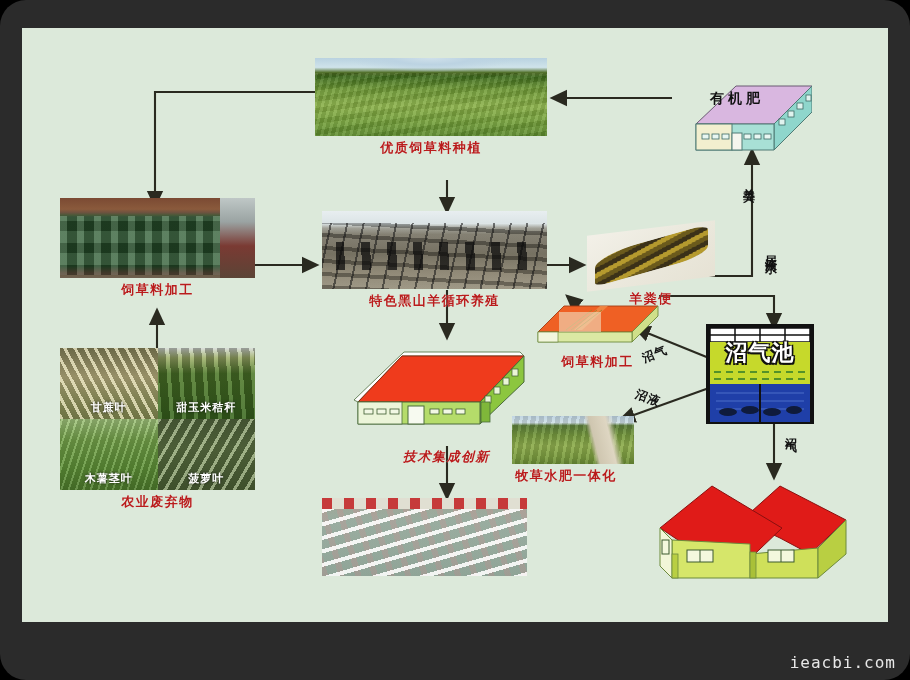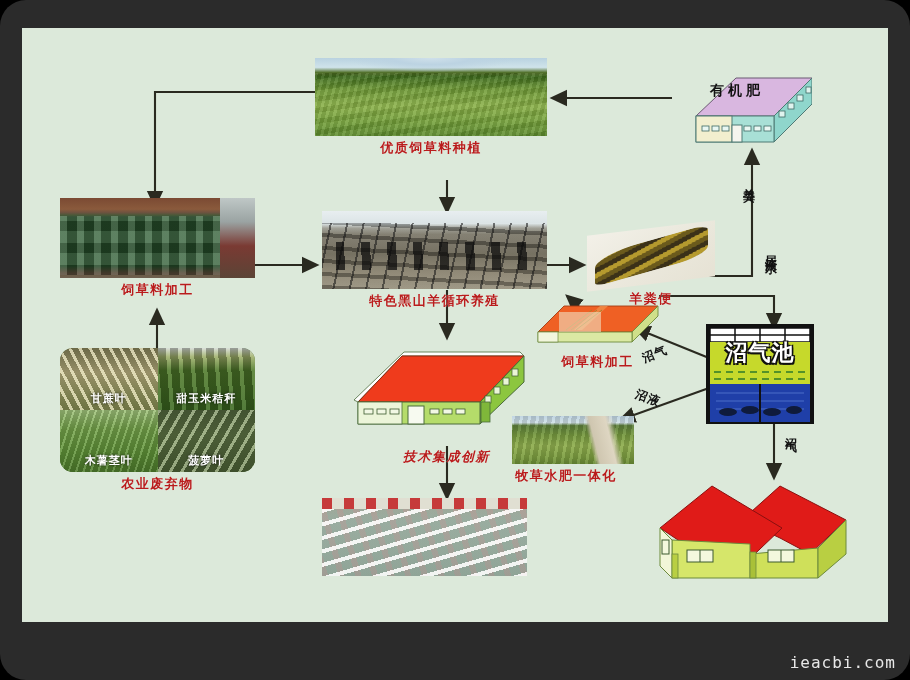--- a/index.html
+++ b/index.html
@@ -230,21 +230,21 @@
     <div class="alabel vert" style="left:740px; top:218px;">尿液污水</div>
     <div class="alabel" style="left:620px; top:318px; transform:rotate(-22deg);">沼气</div>
     <div class="alabel" style="left:613px; top:362px; transform:rotate(20deg);">沼液</div>
     <div class="alabel vert" style="left:760px; top:400px;">沼气</div>
 
     <div class="node" style="left:293px; top:30px; width:232px;">
       <div class="photo ph-field" style="width:232px; height:78px;"></div>
       <div class="cap">优质饲草料种植</div>
     </div>
 
-    <div class="node bld" style="left:640px; top:42px; width:150px;">
+    <div class="node bld" style="left:640px; top:50px; width:150px;">
       <svg width="150" height="92" viewBox="0 0 150 92">
         <polygon points="34,46 74,8 150,8 112,46" fill="#d9b7e0" stroke="#6a5a72" stroke-width="1"></polygon>
         <polygon points="112,46 150,8 150,34 112,72" fill="#8fd6cc" stroke="#4f7a74" stroke-width="1"></polygon>
         <polygon points="34,46 112,46 112,72 34,72" fill="#a8e0d6" stroke="#4f7a74" stroke-width="1"></polygon>
         <rect x="34" y="46" width="36" height="26" fill="#f2efcf" stroke="#4f7a74" stroke-width="1"></rect>
         <g fill="#e9f7f2" stroke="#3d6a64" stroke-width="0.8">
           <rect x="40" y="56" width="7" height="5"></rect>
             <rect x="50" y="56" width="7" height="5"></rect>
           <rect x="60" y="56" width="7" height="5"></rect>
           <rect x="82" y="56" width="7" height="5"></rect>
@@ -271,21 +271,21 @@
       <div class="photo ph-barn" style="width:225px; height:78px;"></div>
       <div class="cap">特色黑山羊循环养殖</div>
     </div>
 
     <div class="node" style="left:565px; top:200px; width:128px;">
       <div class="photo ph-manure" style="width:128px; height:56px; transform:skewY(-7deg);"></div>
       <div class="cap" style="margin-top:6px;">羊粪便</div>
     </div>
 
     <div class="node" style="left:38px; top:320px; width:195px;">
-      <div class="photo" style="width:195px; height:124px;border-radius:13px;">
+      <div class="photo" style="width:195px; height:142px;">
         <div class="ph-q q1">
           <div class="q-lab">甘蔗叶</div>
         </div>
         <div class="ph-q q2">
           <div class="q-lab">甜玉米秸秆</div>
         </div>
         <div class="ph-q q3">
           <div class="q-lab">木薯茎叶</div>
         </div>
         <div class="ph-q q4">

